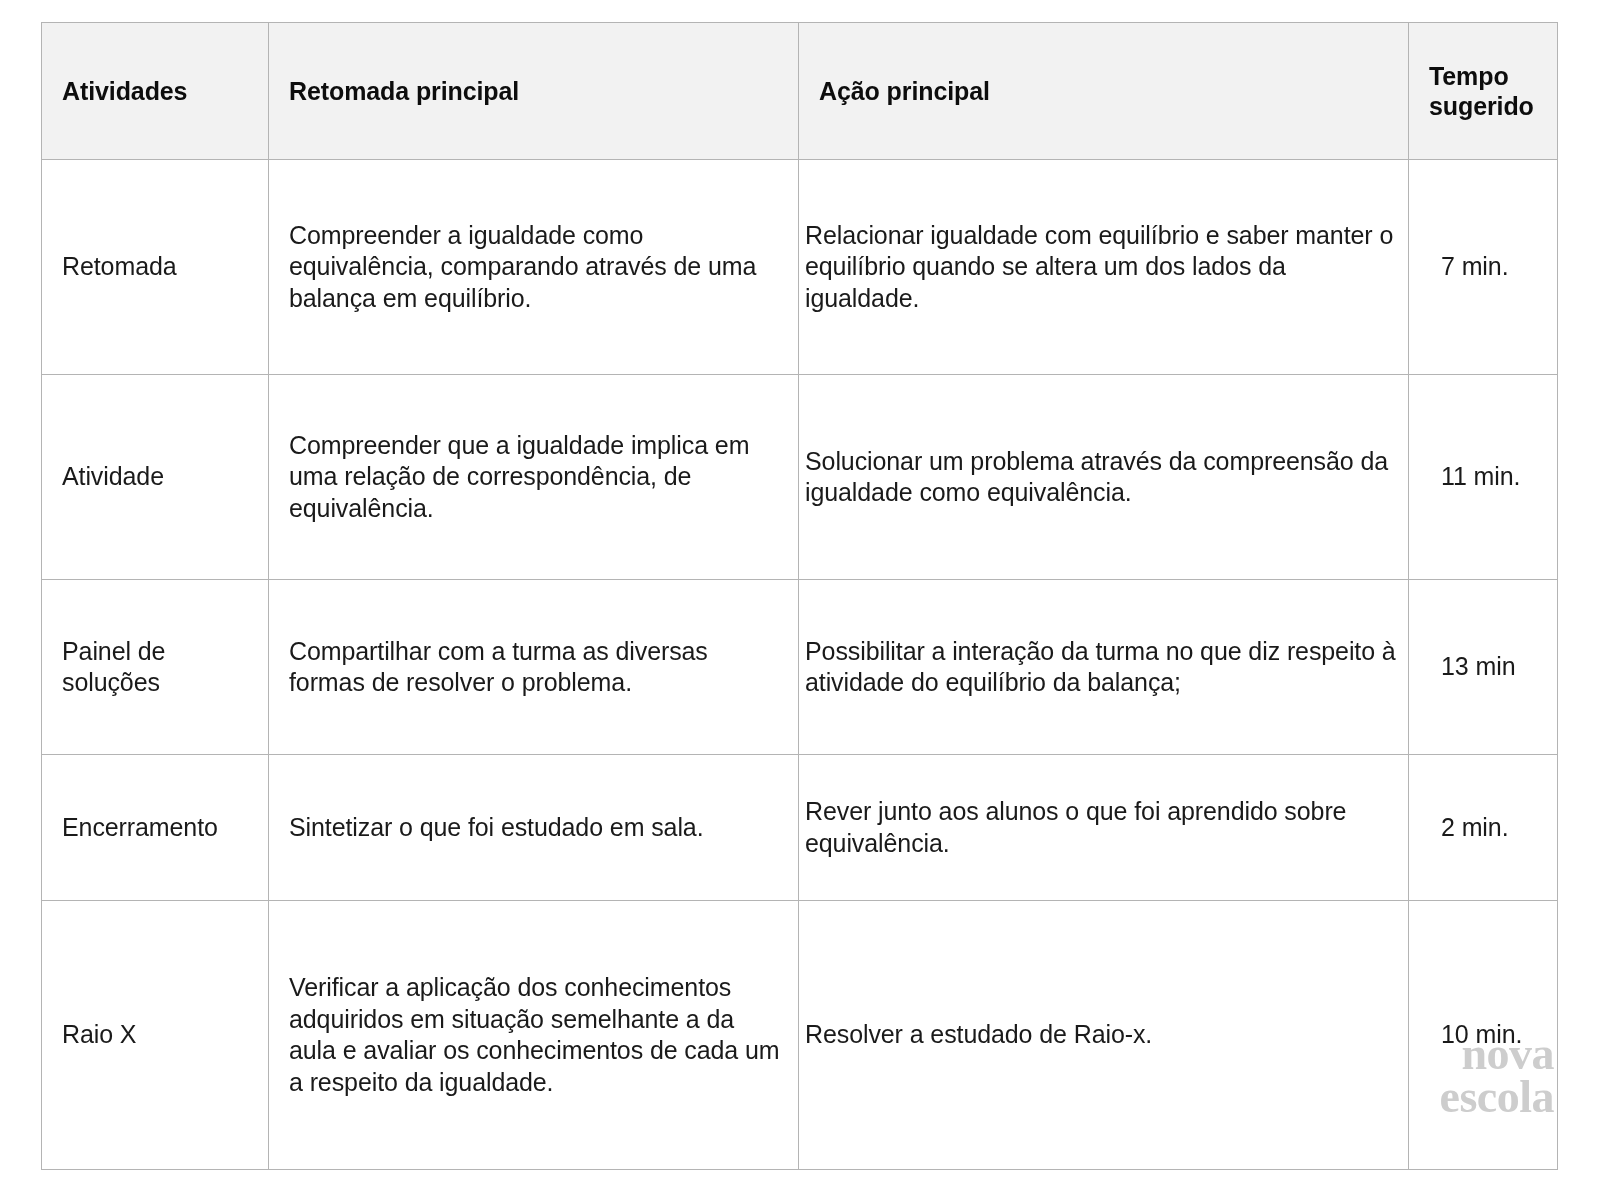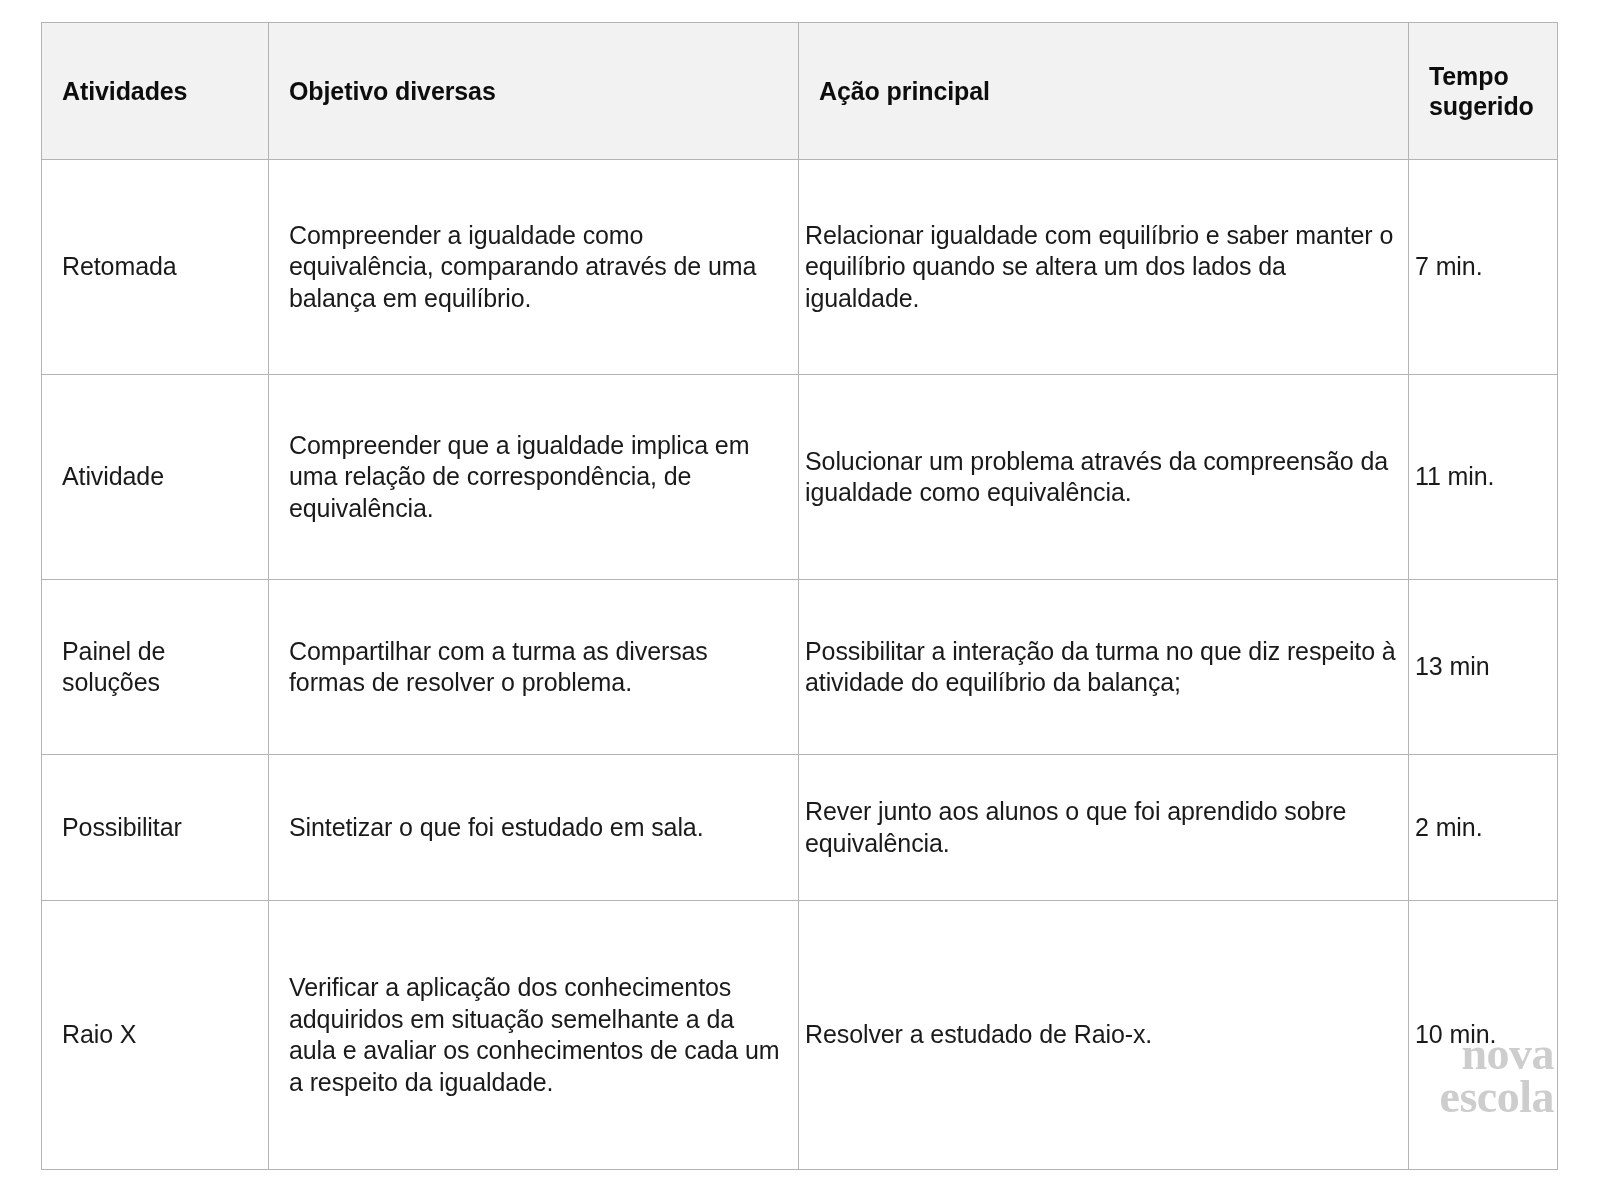--- a/index.html
+++ b/index.html
@@ -65,21 +65,21 @@
     line-height: 1.26;
     letter-spacing: -0.1px;
     color: #1a1a1a;
     padding: 12px 18px 12px 20px;
     font-weight: normal;
   }
 
   .plan-table tbody td.cell-atividade { padding-left: 20px; }
   .plan-table tbody td.cell-objetivo  { padding-left: 20px; padding-right: 14px; }
   .plan-table tbody td.cell-acao      { padding-left: 6px; padding-right: 10px; }
-  .plan-table tbody td.cell-tempo     { padding-left: 6px; padding-right: 8px; margin-left: 32px; }
+  .plan-table tbody td.cell-tempo     { padding-left: 32px; padding-right: 8px; margin-left: 32px; }
 
   .plan-table tbody tr.r0 td { height: 190px; }
   .plan-table tbody tr.r1 td { height: 180px; }
   .plan-table tbody tr.r2 td { height: 150px; }
   .plan-table tbody tr.r3 td { height: 121px; }
   .plan-table tbody tr.r4 td { height: 244px; }
 
   
   .brand-logo {
     position: absolute;
@@ -105,21 +105,21 @@
   <table class="plan-table">
     <colgroup>
       <col class="c-atividades">
       <col class="c-objetivo">
       <col class="c-acao">
       <col class="c-tempo">
     </colgroup>
     <thead>
       <tr>
         <th>Atividades</th>
-        <th>Objetivo diversas</th>
+        <th>Retomada principal</th>
         <th>Ação principal</th>
         <th>Tempo
 sugerido</th>
       </tr>
     </thead>
     <tbody>
       <tr class="r0">
         <td class="cell-atividade">Retomada</td>
         <td class="cell-objetivo">Compreender a igualdade como equivalência, comparando através de uma balança em equilíbrio.</td>
         <td class="cell-acao">Relacionar igualdade com equilíbrio e saber manter o equilíbrio quando se altera um dos lados da igualdade.</td>
@@ -131,21 +131,21 @@
         <td class="cell-acao">Solucionar um problema através da compreensão da igualdade como equivalência.</td>
         <td class="cell-tempo">11 min.</td>
       </tr>
       <tr class="r2">
         <td class="cell-atividade">Painel de soluções</td>
         <td class="cell-objetivo">Compartilhar com a turma as diversas formas de resolver o problema.</td>
         <td class="cell-acao">Possibilitar a interação da turma no que diz respeito à atividade do equilíbrio da balança;</td>
         <td class="cell-tempo">13 min</td>
       </tr>
       <tr class="r3">
-        <td class="cell-atividade">Possibilitar</td>
+        <td class="cell-atividade">Encerramento</td>
         <td class="cell-objetivo">Sintetizar o que foi estudado em sala.</td>
         <td class="cell-acao">Rever junto aos alunos o que foi aprendido sobre equivalência.</td>
         <td class="cell-tempo">2 min.</td>
       </tr>
       <tr class="r4">
         <td class="cell-atividade">Raio X</td>
         <td class="cell-objetivo">Verificar a aplicação dos conhecimentos adquiridos em situação semelhante a da aula e avaliar os conhecimentos de cada um a respeito da igualdade.</td>
         <td class="cell-acao">Resolver a estudado de Raio-x.</td>
         <td class="cell-tempo">10 min.</td>
       </tr>

